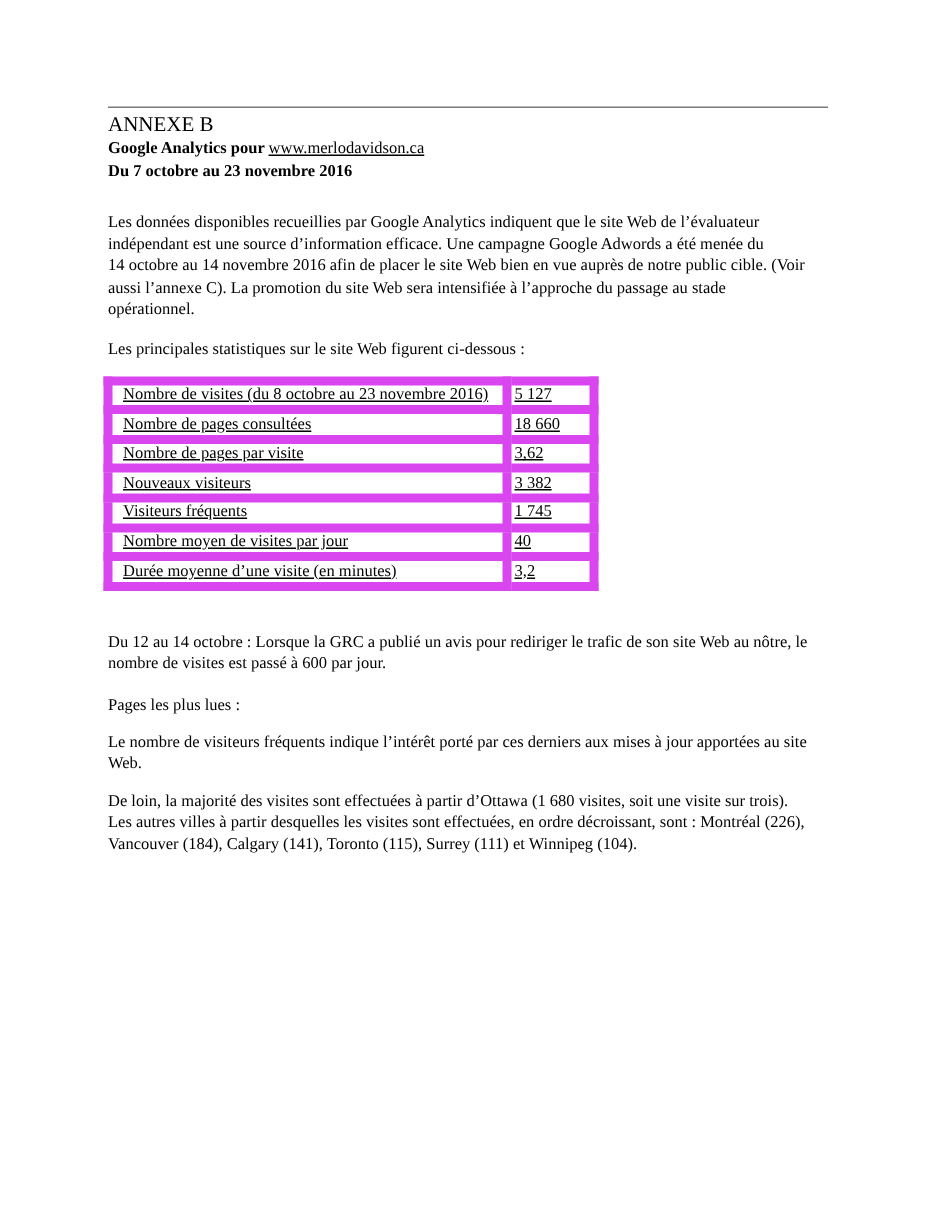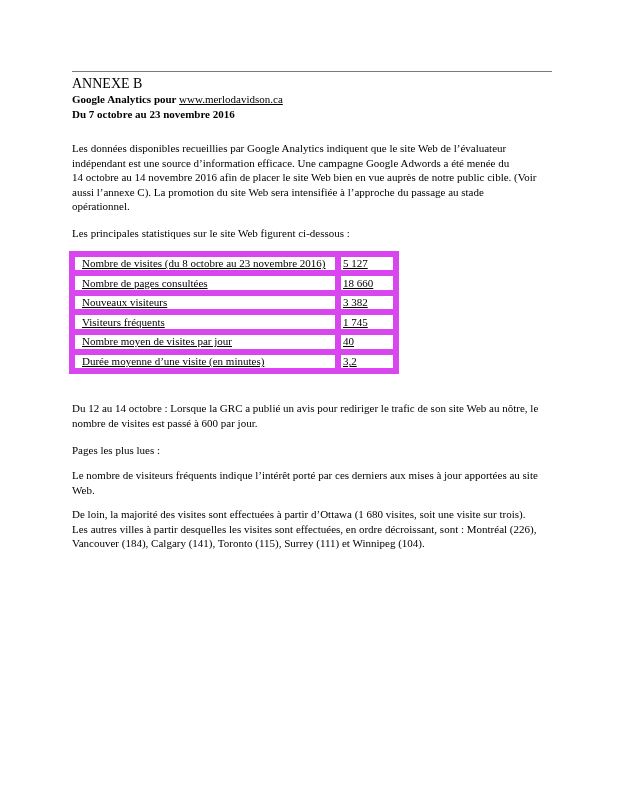--- a/index.html
+++ b/index.html
@@ -124,20 +124,24 @@
       <tbody>
         <tr>
           <td class="label-cell">Nombre de visites (du 8 octobre au 23 novembre 2016)</td>
           <td class="value-cell">5 127</td>
         </tr>
         <tr>
           <td class="label-cell">Nombre de pages consultées</td>
           <td class="value-cell">18 660</td>
         </tr>
         <tr>
+          <td class="label-cell">Nombre de pages par visite</td>
+          <td class="value-cell">3,62</td>
+        </tr>
+        <tr>
           <td class="label-cell">Nouveaux visiteurs</td>
           <td class="value-cell">3 382</td>
         </tr>
         <tr>
           <td class="label-cell">Visiteurs fréquents</td>
           <td class="value-cell">1 745</td>
         </tr>
         <tr>
           <td class="label-cell">Nombre moyen de visites par jour</td>
           <td class="value-cell">40</td>

